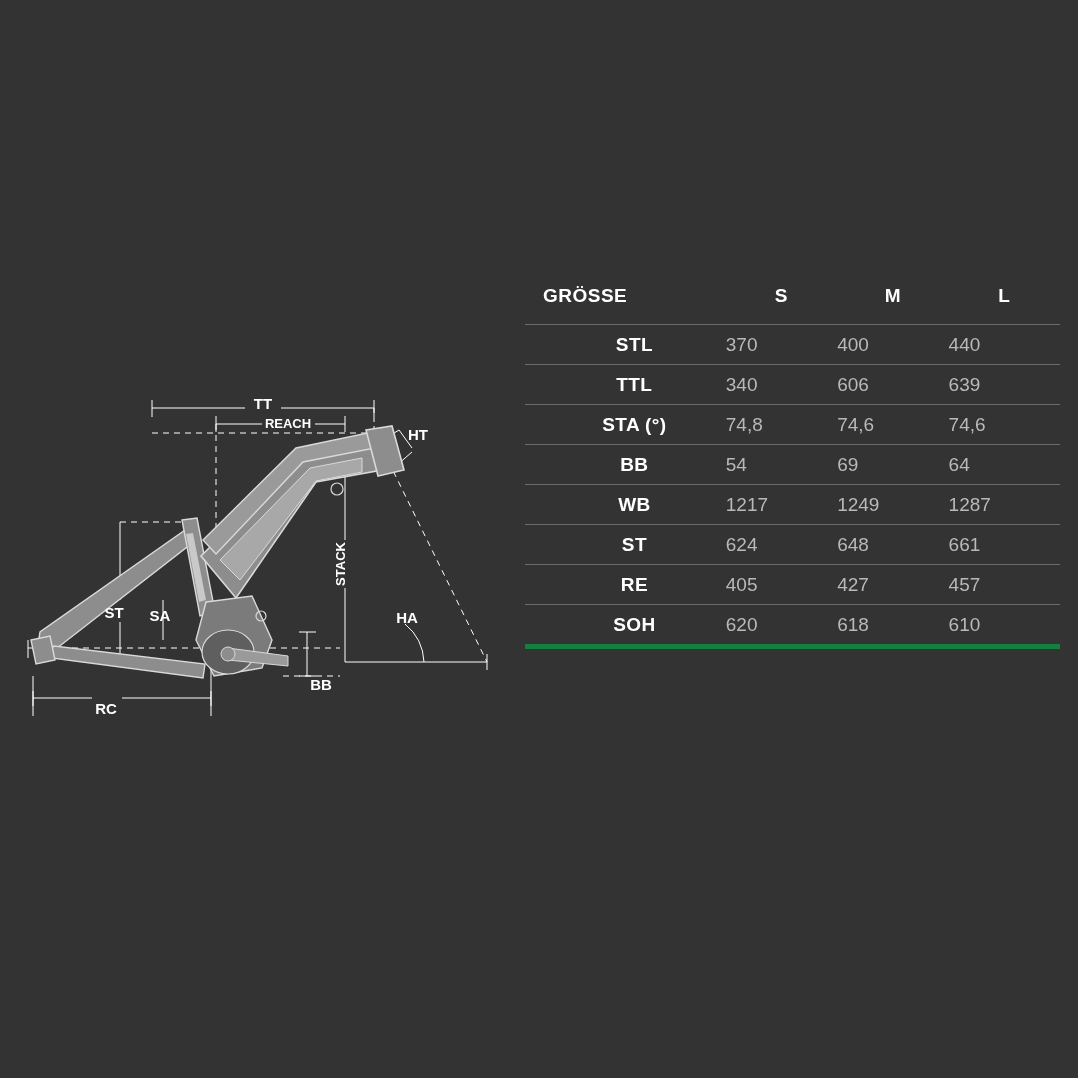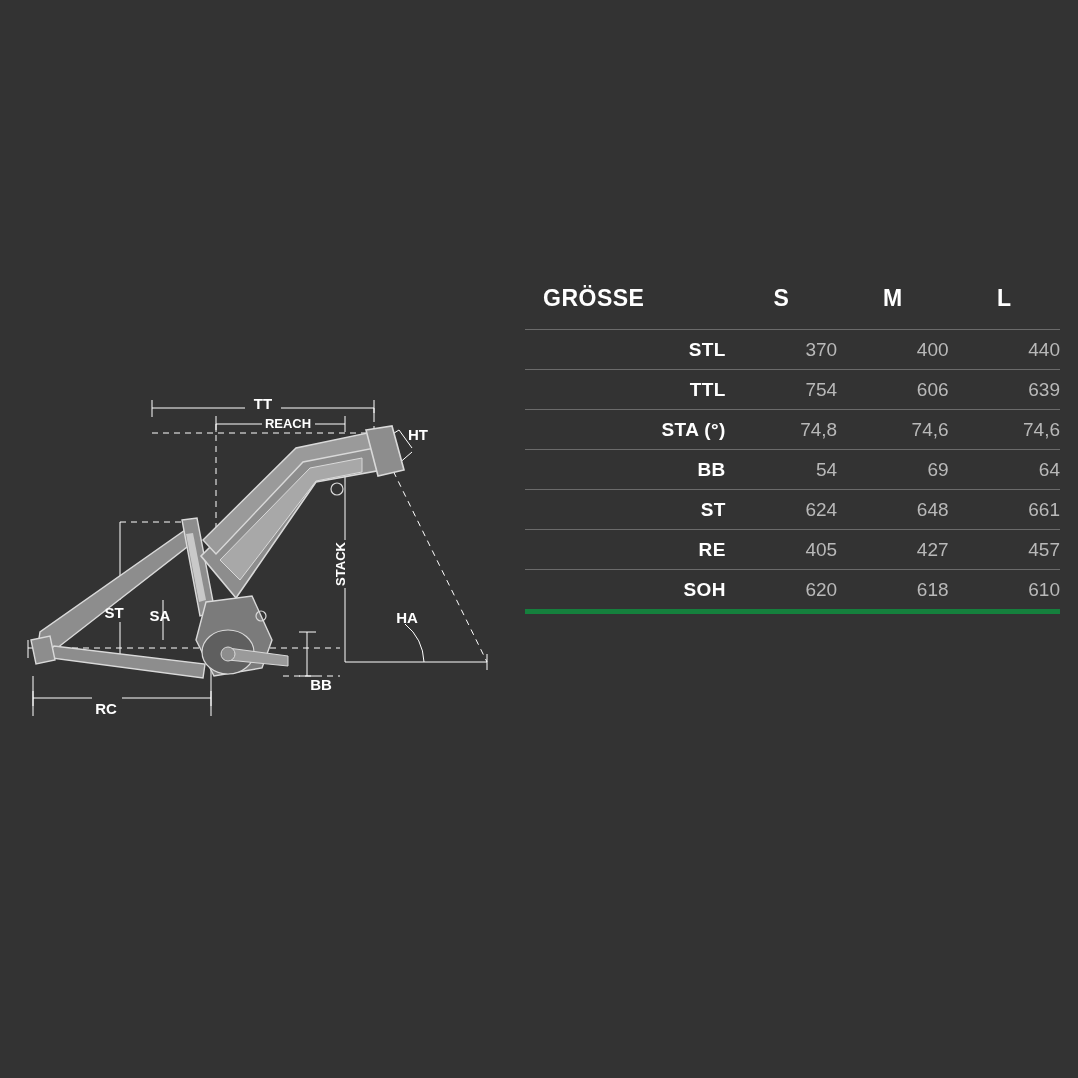--- a/index.html
+++ b/index.html
@@ -40,42 +40,42 @@
     top: 285px;
     width: 535px;
     border-collapse: collapse;
   }
   .geo-table th,
   .geo-table td {
     padding: 0;
     margin: 0;
   }
   .geo-table thead th {
-    font-size: 23px;
+    font-size: 19px;
     font-weight: bold;
     letter-spacing: 0.5px;
     color: #ffffff;
     text-align: center;
     padding-bottom: 17px;
     border-bottom: 1px solid #6b6b6b;
   }
   .geo-table thead th.label-col {
     text-align: left;
     padding-left: 18px;
   }
   .geo-table tbody td {
     font-size: 19px;
     color: #b9b9b9;
-    text-align: right;
+    text-align: left;
     height: 39px;
     border-bottom: 1px solid #6b6b6b;
     font-weight: normal;
   }
   .geo-table tbody td.label-col {
-    text-align: right;
+    text-align: center;
     padding-left: 18px;
     color: #ffffff;
     font-weight: bold;
     letter-spacing: 0.4px;
   }
   .geo-table tbody tr:last-child td {
     border-bottom: 5px solid #15803d;
   }
   .col-label { width: 200px; }
   .col-val   { width: 111px; }
@@ -202,37 +202,43 @@
     </thead>
     <tbody>
       <tr>
         <td class="label-col">STL</td>
         <td>370</td>
         <td>400</td>
         <td>440</td>
       </tr>
       <tr>
         <td class="label-col">TTL</td>
-        <td>754</td>
+        <td>340</td>
         <td>606</td>
         <td>639</td>
       </tr>
       <tr>
         <td class="label-col">STA (°)</td>
         <td>74,8</td>
         <td>74,6</td>
         <td>74,6</td>
       </tr>
       <tr>
         <td class="label-col">BB</td>
         <td>54</td>
         <td>69</td>
         <td>64</td>
       </tr>
       <tr>
+        <td class="label-col">WB</td>
+        <td>1217</td>
+        <td>1249</td>
+        <td>1287</td>
+      </tr>
+      <tr>
         <td class="label-col">ST</td>
         <td>624</td>
         <td>648</td>
         <td>661</td>
       </tr>
       <tr>
         <td class="label-col">RE</td>
         <td>405</td>
         <td>427</td>
         <td>457</td>

